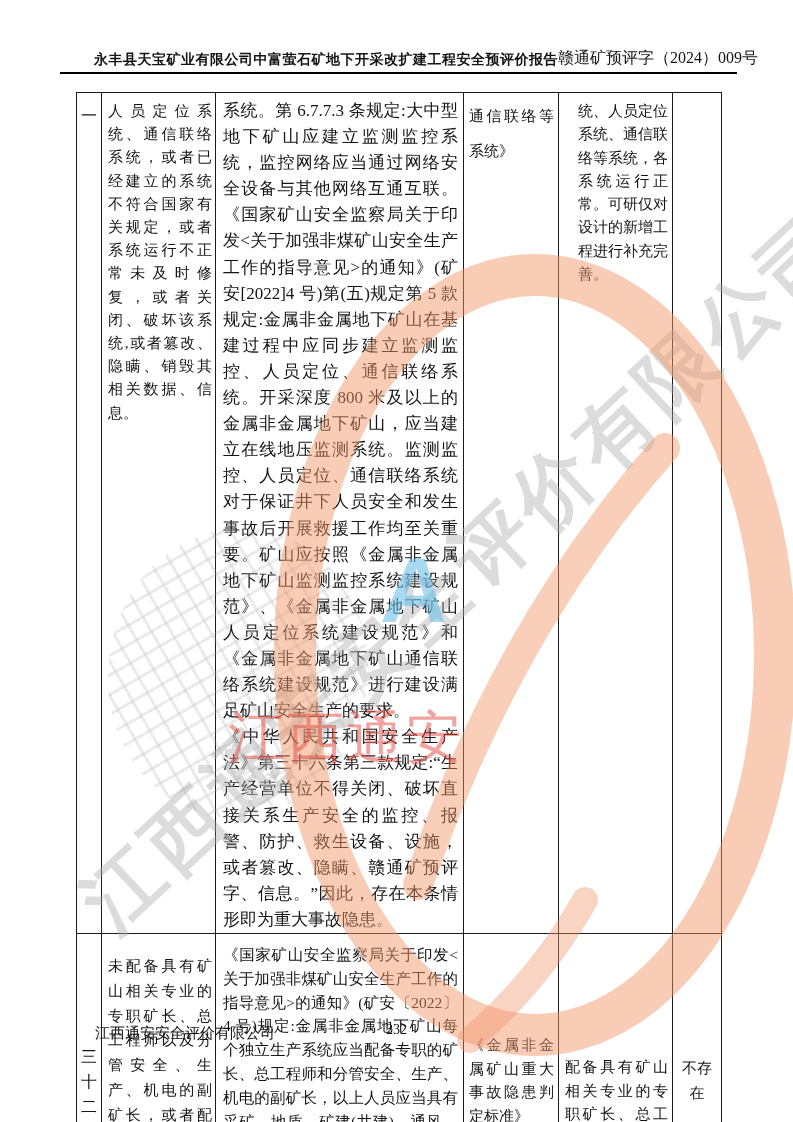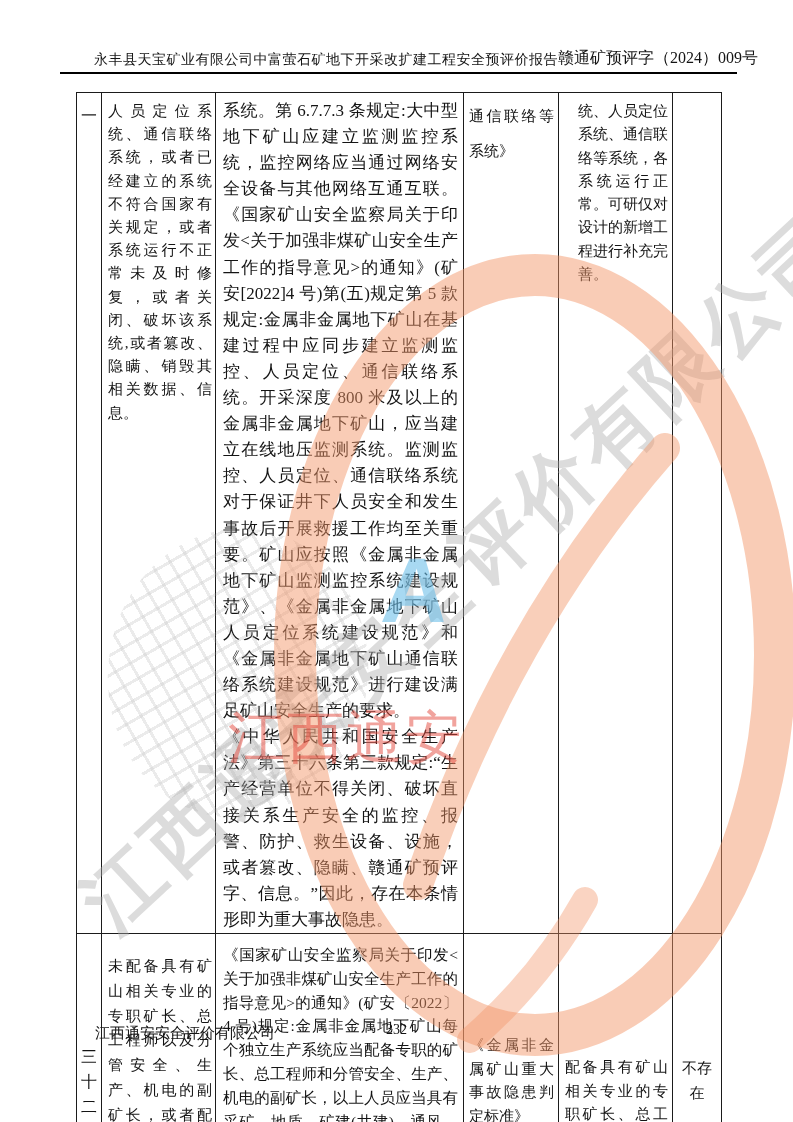--- a/index.html
+++ b/index.html
@@ -6,21 +6,21 @@
   .page{
     position:relative;width:793px;height:1122px;background:#fff;margin:0 auto;
     overflow:hidden;font-family:"Liberation Serif","DejaVu Serif",serif;color:#141414;
   }
   
   .header{
     position:absolute;left:60px;top:48px;width:677px;height:26px;
     border-bottom:2px solid #000;display:flex;justify-content:space-between;
     align-items:flex-end;box-sizing:border-box;padding:0 36px 3px 34px;
   }
-  .header .h-title{font-size:14px;font-weight:normal;letter-spacing:.5px;white-space:nowrap;}
+  .header .h-title{font-size:14px;font-weight:bold;letter-spacing:.5px;white-space:nowrap;}
   .header .h-docno{font-size:16px;font-weight:normal;white-space:nowrap;}
   
   .wm{position:absolute;pointer-events:none;}
   .wm-layer{position:absolute;inset:0;z-index:5;pointer-events:none;}
   .wm-diagonal{
     left:60px;top:878px;width:1200px;font-size:78px;color:rgba(172,172,172,.42);
     transform:rotate(-43deg);transform-origin:0 0;white-space:nowrap;
     letter-spacing:6px;font-weight:bold;
   }
   .wm-mesh{

